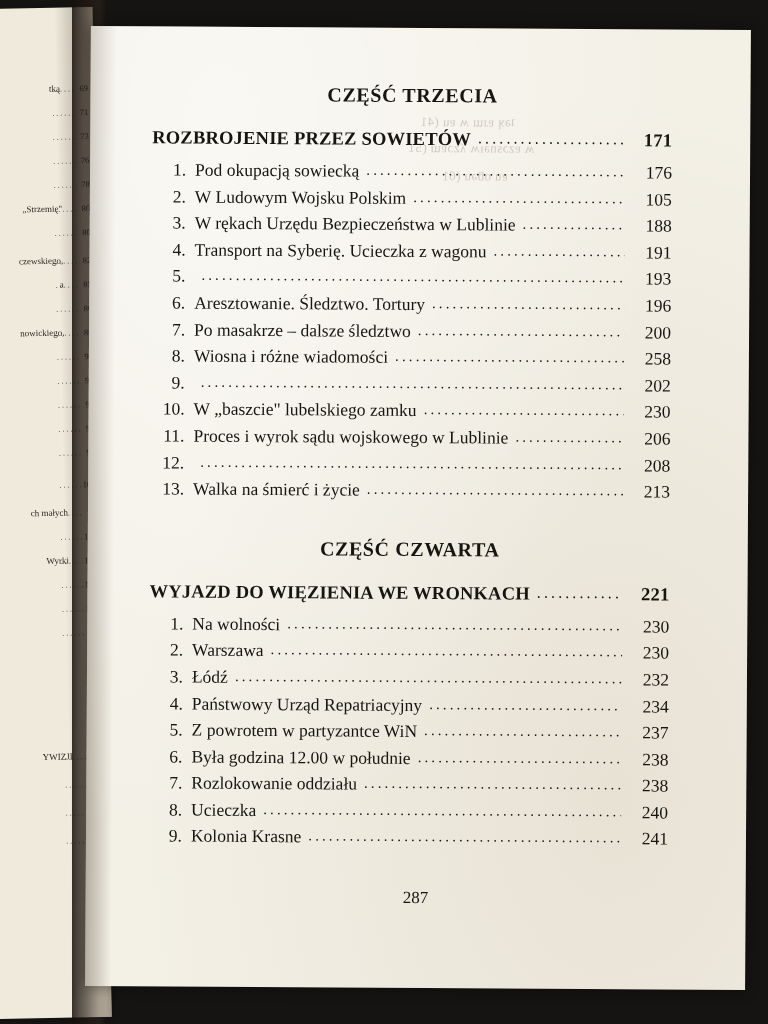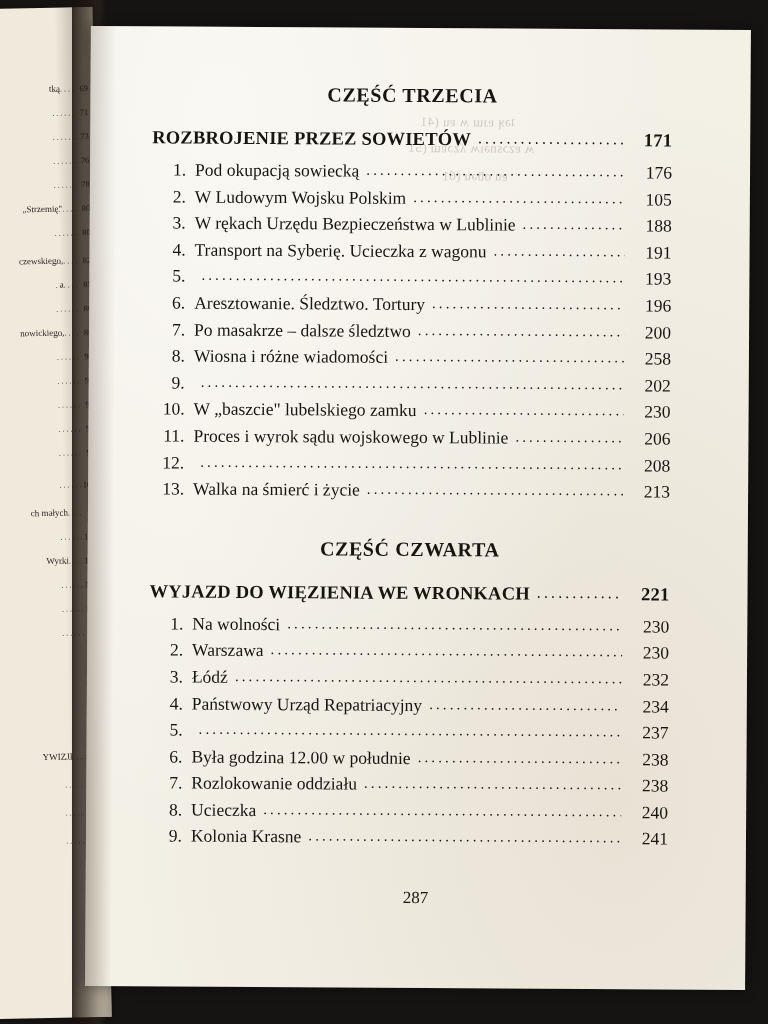--- a/index.html
+++ b/index.html
@@ -394,20 +394,21 @@
               <span class="pg">232</span>
             </li>
             <li>
               <span class="num">4.</span>
               <span class="lbl">Państwowy Urząd Repatriacyjny</span>
               <span class="dots">......................................................................</span>
               <span class="pg">234</span>
             </li>
             <li>
               <span class="num">5.</span>
+              <span class="lbl">Z powrotem w partyzantce WiN</span>
               <span class="dots">......................................................................</span>
               <span class="pg">237</span>
             </li>
             <li>
               <span class="num">6.</span>
               <span class="lbl">Była godzina 12.00 w południe</span>
               <span class="dots">......................................................................</span>
               <span class="pg">238</span>
             </li>
             <li>

